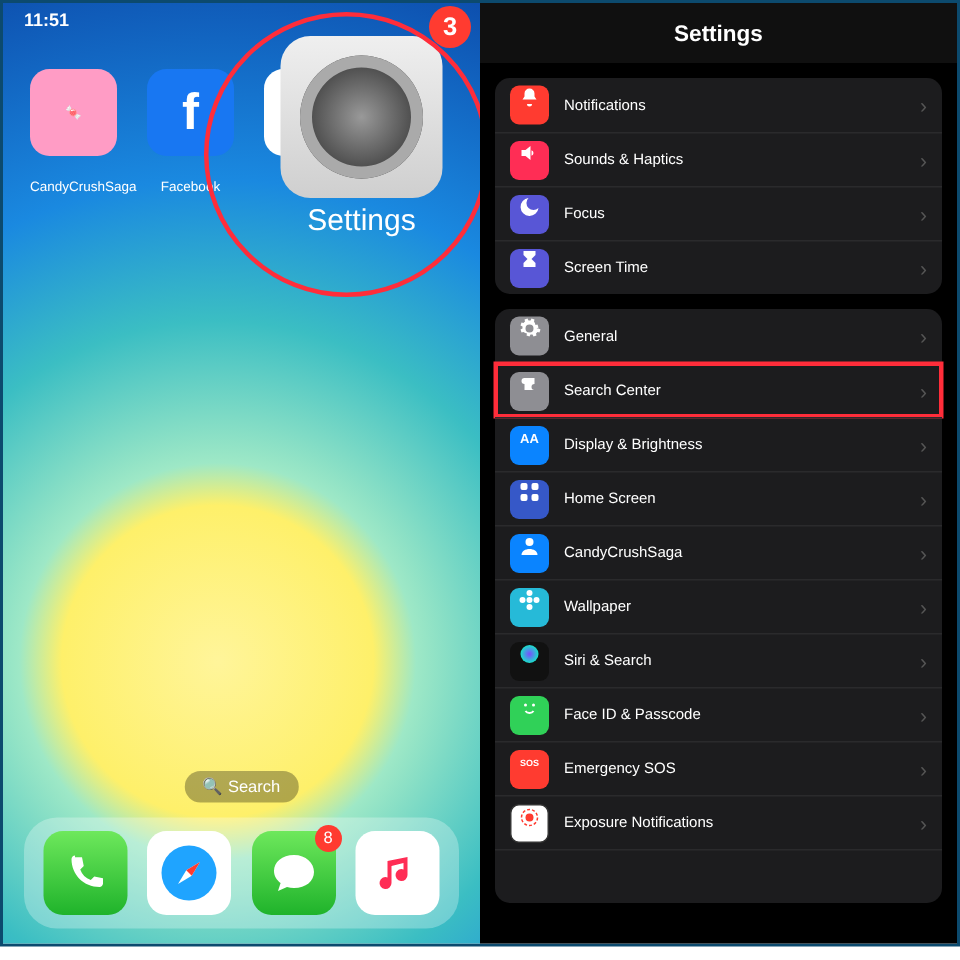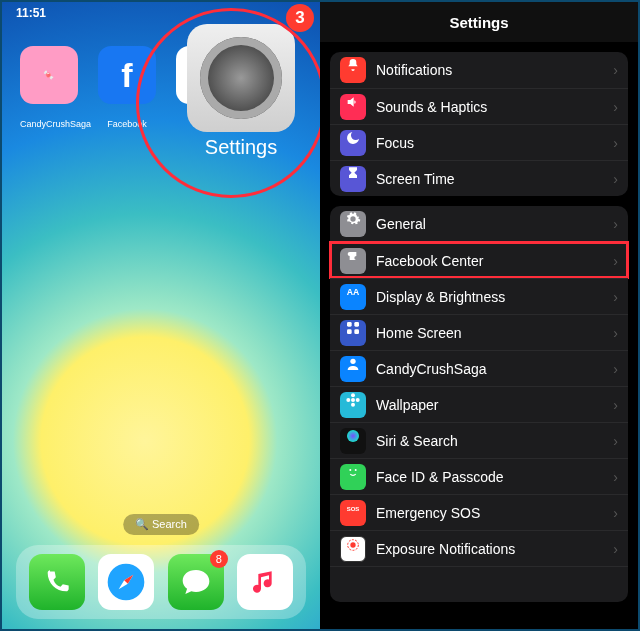--- a/index.html
+++ b/index.html
@@ -30,21 +30,21 @@
   .music{background:#fff}
   .mini-badge{position:absolute;top:-4px;right:-4px;width:18px;height:18px;border-radius:50%;background:#ff3b30;color:#fff;font-size:11px;display:flex;align-items:center;justify-content:center}
   
   .settings{width:320px;background:#000;color:#fff}
   .sheader{height:40px;display:flex;align-items:center;justify-content:center;font-weight:600;font-size:15px;background:#101010}
   .group{background:#1c1c1e;border-radius:10px;margin:10px 10px 0}
   .row{display:flex;align-items:center;height:36px;padding:0 10px;position:relative;border-top:1px solid #2a2a2c}
   .row:first-child{border-top:none}
   .ric{width:26px;height:26px;border-radius:6px;margin-right:10px;flex:none;display:flex;align-items:flex-start;justify-content:center;color:#fff}
   .ric svg{width:16px;height:16px}
-  .rlabel{font-size:14px;color:#fff}
+  .rlabel{font-size:10px;color:#fff}
   .chev{position:absolute;right:10px;color:#555;font-size:14px}
   .hl{outline:3px solid #ff2d3a;outline-offset:-2px}
 </style>
 </head>
 <body>
 
 <div class="wrap">
 
   <div class="pane home">
     <div class="status">
@@ -159,21 +159,21 @@
             </div>
             <span class="rlabel">General</span>
             <span class="chev">›</span>
           </div>
           <div class="row hl">
             <div class="ric" style="background:#8e8e93;">
               <svg viewBox="0 0 24 24" fill="#fff">
                 <path d="M7 6a3 3 0 100 6h10V6H7zm10 6a3 3 0 100 6H7v-6h10z"></path>
               </svg>
             </div>
-            <span class="rlabel">Facebook Center</span>
+            <span class="rlabel">Search Center</span>
             <span class="chev">›</span>
           </div>
           <div class="row">
             <div class="ric" style="background:#0a84ff;">
               <svg viewBox="0 0 24 24" fill="#fff">
                 <text x="12" y="17" text-anchor="middle" font-size="13" font-weight="700" fill="#fff">AA</text>
               </svg>
             </div>
             <span class="rlabel">Display &amp; Brightness</span>
             <span class="chev">›</span>

